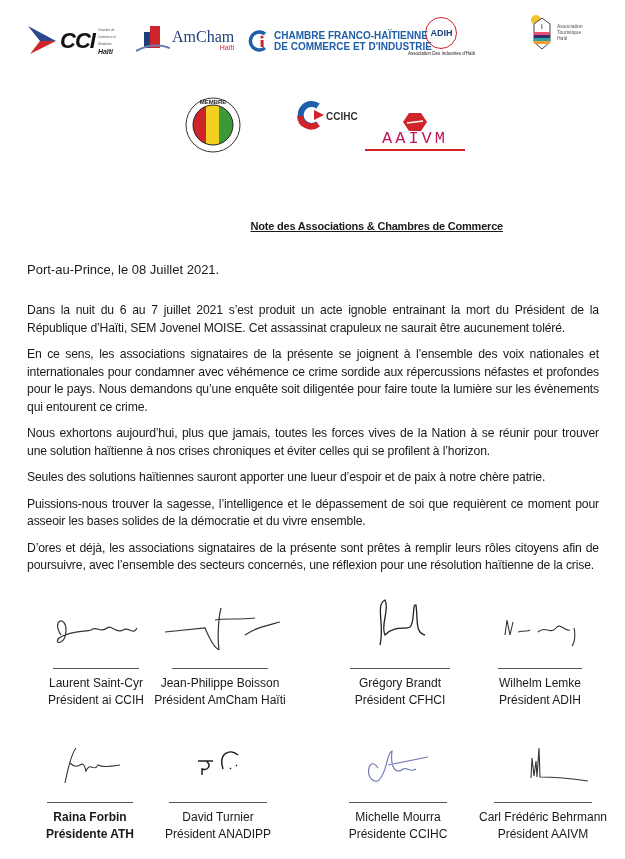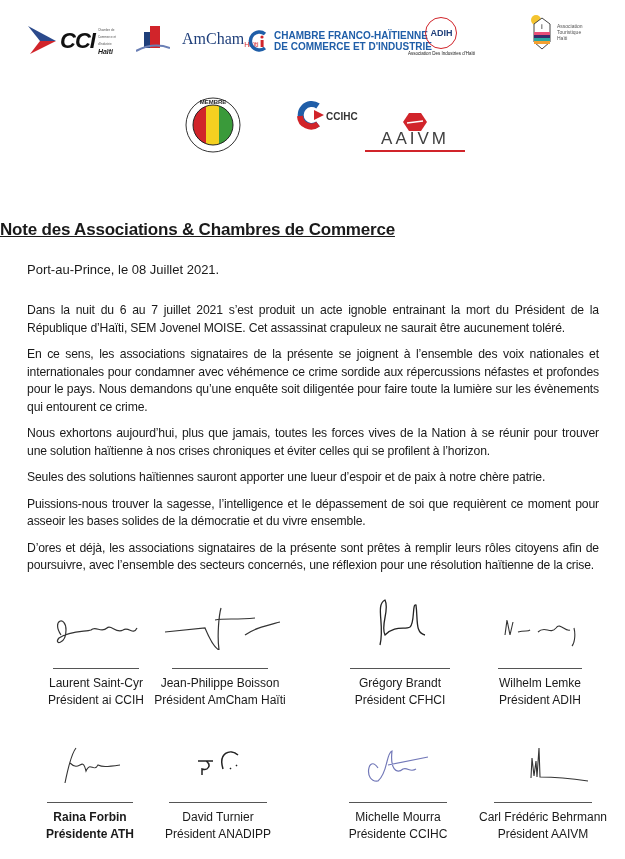--- a/index.html
+++ b/index.html
@@ -1,19 +1,19 @@
 <!DOCTYPE html>
 <html><head>
 <meta charset="utf-8">
 <style>
   html, body { margin:0; padding:0; background:#fff; }
   body { width:625px; height:859px; position:relative; overflow:hidden; font-family:"Liberation Sans Narrow","Liberation Sans", sans-serif; color:#1a1a1a; }
   
   .logo { position:absolute; display:flex; align-items:center; }
-  .title { position:absolute; left:0; width:503px; top:220px; text-align:left; font-weight:bold; font-size:17px; text-decoration:underline; letter-spacing:-0.2px; }
+  .title { position:absolute; left:0; width:503px; top:220px; text-align:right; font-weight:bold; font-size:11px; text-decoration:underline; letter-spacing:-0.2px; }
   .date { position:absolute; left:27px; top:262px; font-size:13px; }
   .body-text { position:absolute; left:27px; width:572px; font-size:12.2px; line-height:17.5px; text-align:justify; letter-spacing:-0.15px; }
   .body-text p { margin:0 0 9px 0; }
   .sig { position:absolute; width:140px; text-align:center; font-size:12px; line-height:17px; }
   .sig .line { height:1px; background:#555; margin:0 auto 6px auto; }
   .sig svg { display:block; margin:0 auto; }
 </style>
 </head>
 <body>
 
@@ -28,21 +28,21 @@
     <span style="font-size:7px; font-weight:bold; font-style:italic;">Haïti</span>
   </span>
 </div>
 
 <div class="logo" style="left:136px; top:24px;">
   <svg width="34" height="30" viewBox="0 0 34 30">
     <rect x="8" y="8" width="8" height="16" fill="#1f3f7a"></rect>
     <rect x="14" y="2" width="10" height="22" fill="#d1242a"></rect>
     <path d="M0,27 Q17,18 34,24" stroke="#6a7fb5" stroke-width="2" fill="none"></path>
   </svg>
-  <span style="display:flex; align-items:flex-end; margin-left:12px;">
+  <span style="display:flex; flex-direction:column; align-items:flex-end; margin-left:2px;">
     <span style="font-family:'Liberation Serif',serif; font-size:16px; color:#1f3f7a;">AmCham</span>
     <span style="font-size:7px; color:#d1242a; margin-top:-2px;">Haïti</span>
   </span>
 </div>
 
 <div class="logo" style="left:248px; top:30px;">
   <svg width="22" height="22" viewBox="0 0 22 22">
     <path d="M17,4 A9,9 0 1 0 17,18" stroke="#1f5ea8" stroke-width="3.5" fill="none"></path>
     <circle cx="14" cy="7" r="1.6" fill="#d1242a"></circle>
     <rect x="12.6" y="10" width="3" height="7" fill="#d1242a"></rect>
@@ -100,21 +100,21 @@
     <polygon points="18,10 28,15 18,20" fill="#d1242a"></polygon>
   </svg>
   <span style="font-family:'Liberation Sans',sans-serif; font-weight:bold; font-size:10px; color:#333; margin-top:2px;">CCIHC</span>
 </div>
 
 <div class="logo" style="left:365px; top:113px; flex-direction:column;">
   <svg width="24" height="18" viewBox="0 0 24 18">
     <polygon points="6,0 18,0 24,9 18,18 6,18 0,9" fill="#d1242a"></polygon>
     <path d="M4,10 L20,8" stroke="#fff" stroke-width="1.5"></path>
   </svg>
-  <span style="font-family:Liberation Sans, sans-serif; font-size:17px; letter-spacing:3px; color:#404040; margin-top:-2px;">AAIVM</span>
+  <span style="font-family:Liberation Mono, monospace; font-size:17px; letter-spacing:3px; color:#be185d; margin-top:-2px;">AAIVM</span>
   <div style="width:100px; height:2px; background:#d1242a; margin-top:1px;"></div>
 </div>
 
 <div class="title">Note des Associations &amp; Chambres de Commerce</div>
 <div class="date">Port-au-Prince, le 08 Juillet 2021.</div>
 
 <div class="body-text" style="top:302px;">
   <p>Dans la nuit du 6 au 7 juillet 2021 s’est produit un acte ignoble entrainant la mort du Président de la République d’Haïti, SEM Jovenel MOISE. Cet assassinat crapuleux ne saurait être aucunement toléré.</p>
   <p>En ce sens, les associations signataires de la présente se joignent à l’ensemble des voix nationales et internationales pour condamner avec véhémence ce crime sordide aux répercussions néfastes et profondes pour le pays. Nous demandons qu’une enquête soit diligentée pour faire toute la lumière sur les évènements qui entourent ce crime.</p>
   <p>Nous exhortons aujourd’hui, plus que jamais, toutes les forces vives de la Nation à se réunir pour trouver une solution haïtienne à nos crises chroniques et éviter celles qui se profilent à l’horizon.</p>

